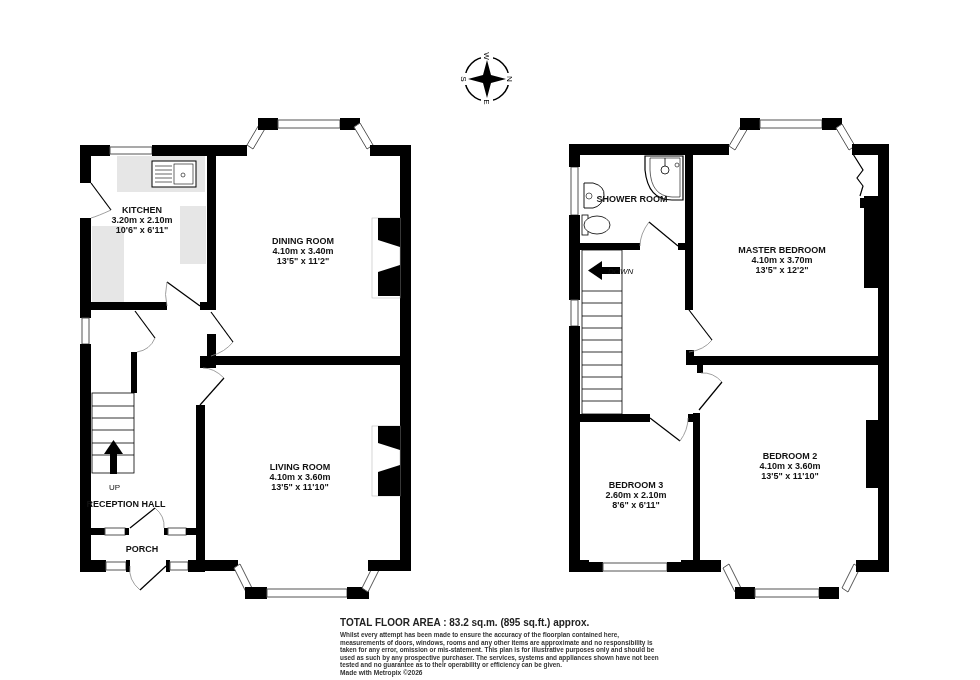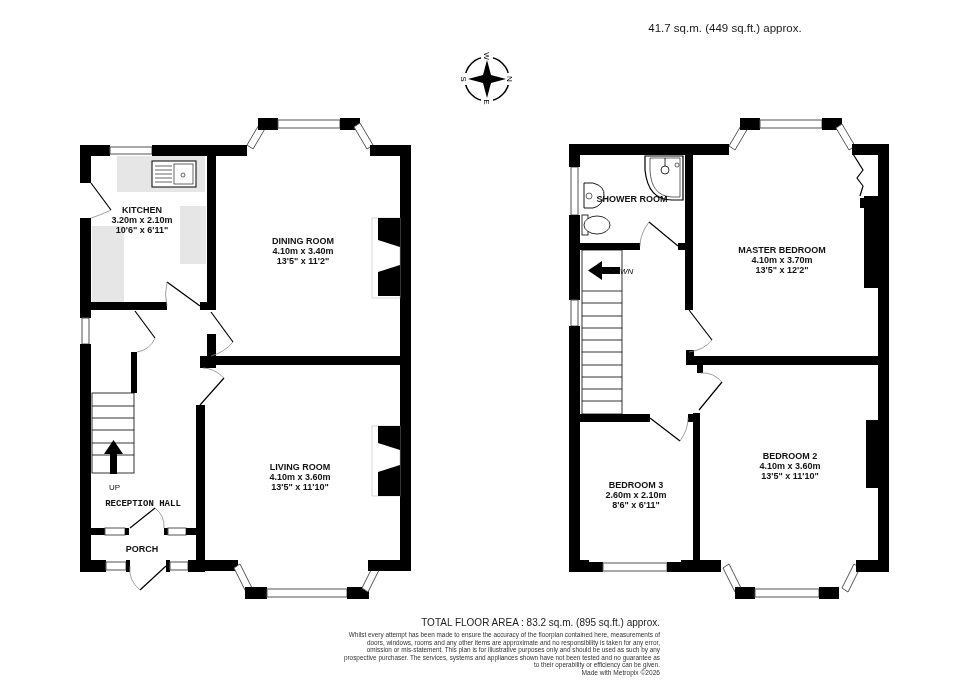--- a/index.html
+++ b/index.html
@@ -8,32 +8,31 @@
   .hdr .t1, .hdr .t2 { display: block; }
   svg.plan { position: absolute; left: 0; top: 0; }
   .wall { fill: #000; }
   .glass { fill: #fff; stroke: #555; stroke-width: 1; }
   .fix { fill: #e6e6e6; }
   .thin { fill: none; stroke: #000; stroke-width: 1.2; }
   .arc { fill: none; stroke: #888; stroke-width: 0.8; }
   .room-label { position: absolute; text-align: center; font-weight: bold; font-size: 9px; line-height: 10px; color: #111; white-space: nowrap; transform: translateX(-50%); }
   .room-label span { display: block; }
   .small-label { position: absolute; font-size: 8px; color: #111; }
-  .footer { position: absolute; left: 340px; width: 320px; text-align: right; }
+  .footer { position: absolute; left: 340px; width: 320px; text-align: left; font-weight: bold; }
   .footer .total { font-size: 10px; color: #222; display: block; margin-bottom: 3px; }
   .footer .disc { font-size: 6.4px; line-height: 7.6px; color: #333; display: block; }
   .footer .made { font-size: 6.6px; color: #333; display: block; }
 </style>
 </head>
 <body>
 
 <div class="hdr" style="left:150px; top:22px; width:250px;">
 </div>
 <div class="hdr" style="left:600px; top:22px; width:250px;">
-  <span class="t2">41.7 sq.m. (449 sq.ft.) approx.</span>
 </div>
 
 <svg class="plan" width="980" height="680" viewBox="0 0 980 680">
 
   <g>
     <circle cx="487" cy="79" r="22" fill="none" stroke="#000" stroke-width="1.5"></circle>
     <path d="M487 60 L491 75 L506 79 L491 83 L487 98 L483 83 L468 79 L483 75 Z" fill="#000"></path>
     <rect x="481" y="52" width="12" height="8" fill="#fff"></rect>
     <rect x="481" y="98" width="12" height="8" fill="#fff"></rect>
     <rect x="460" y="73" width="8" height="12" fill="#fff"></rect>
@@ -276,21 +275,21 @@
 <div class="room-label" style="left:303px; top:236px;">
   <span>DINING ROOM</span>
   <span>4.10m  x 3.40m</span>
   <span>13'5"  x 11'2"</span>
 </div>
 <div class="room-label" style="left:300px; top:462px;">
   <span>LIVING ROOM</span>
   <span>4.10m  x 3.60m</span>
   <span>13'5"  x 11'10"</span>
 </div>
-<div class="room-label" style="left:143px; top:499px;font-family:Liberation Mono, monospace;">
+<div class="room-label" style="left:126px; top:499px;">
   <span>RECEPTION HALL</span>
 </div>
 <div class="room-label" style="left:142px; top:544px;">
   <span>PORCH</span>
 </div>
 <div class="small-label" style="left:109px; top:483px;">UP</div>
 
 <div class="room-label" style="left:632px; top:194px;">
   <span>SHOWER ROOM</span>
 </div>

